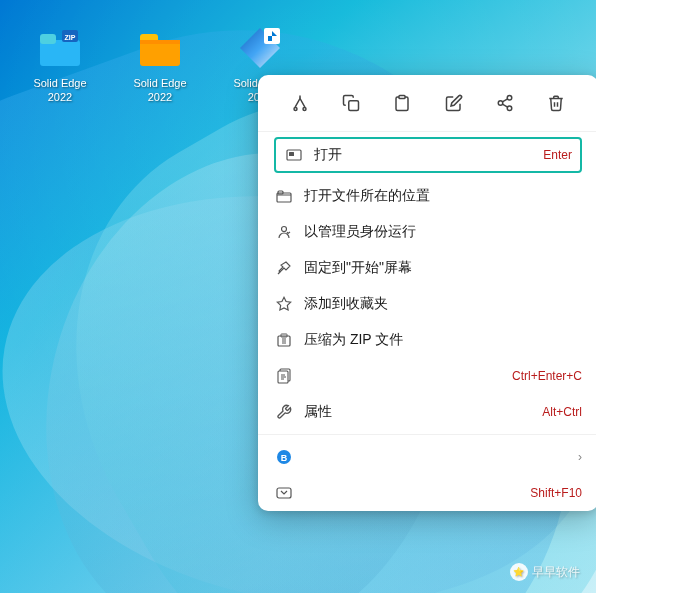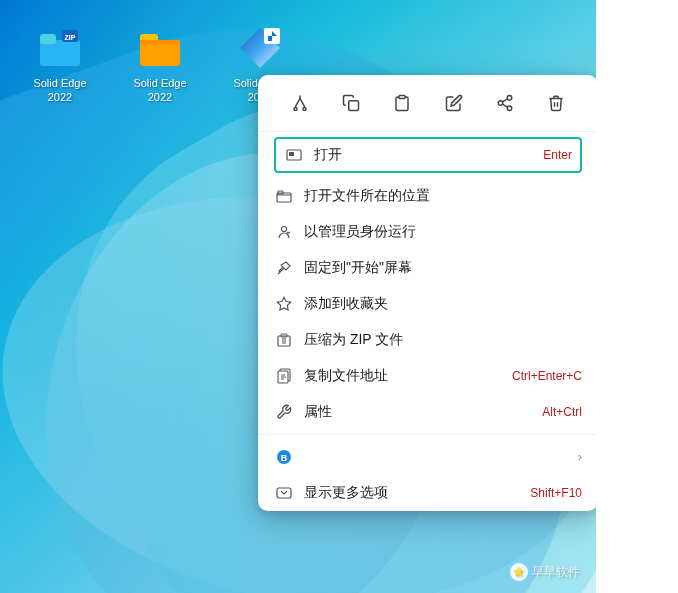--- a/index.html
+++ b/index.html
@@ -407,21 +407,20 @@
     <div class="menu-item">
       <div class="menu-icon">
         <svg width="16" height="16" viewBox="0 0 16 16" fill="none">
           <rect x="4" y="1" width="10" height="12" rx="1" stroke="#555" stroke-width="1.1"></rect>
           <rect x="2" y="3" width="10" height="12" rx="1" stroke="#555" stroke-width="1.1" fill="white"></rect>
           <line x1="5" y1="7" x2="9" y2="7" stroke="#555" stroke-width="1"></line>
           <line x1="5" y1="9" x2="10" y2="9" stroke="#555" stroke-width="1"></line>
           <line x1="5" y1="11" x2="8" y2="11" stroke="#555" stroke-width="1"></line>
         </svg>
       </div>
-      <span class="menu-item-label">复制文件地址</span>
       <span class="menu-shortcut">Ctrl+Enter+C</span>
     </div>
 
     <div class="menu-item">
       <div class="menu-icon">
         <svg width="16" height="16" viewBox="0 0 24 24" fill="none" stroke="#555" stroke-width="2">
           <path d="M14.7 6.3a1 1 0 000 1.4l1.6 1.6a1 1 0 001.4 0l3.77-3.77a6 6 0 01-7.94 7.94l-6.91 6.91a2.12 2.12 0 01-3-3l6.91-6.91a6 6 0 017.94-7.94l-3.76 3.76z"></path>
         </svg>
       </div>
       <span class="menu-item-label">属性</span>
@@ -440,21 +439,20 @@
       <span class="menu-arrow">›</span>
     </div>
 
     <div class="menu-item">
       <div class="menu-icon">
         <svg width="16" height="16" viewBox="0 0 16 16" fill="none">
           <rect x="1" y="3" width="14" height="10" rx="2" stroke="#555" stroke-width="1.2"></rect>
           <path d="M5 6l3 3 3-3" stroke="#555" stroke-width="1.2" fill="none"></path>
         </svg>
       </div>
-      <span class="menu-item-label">显示更多选项</span>
       <span class="menu-shortcut">Shift+F10</span>
     </div>
   </div>
 
   <div class="watermark">
     <div class="watermark-icon">⭐</div>
     <span>早早软件</span>
   </div>
 </div>
 

